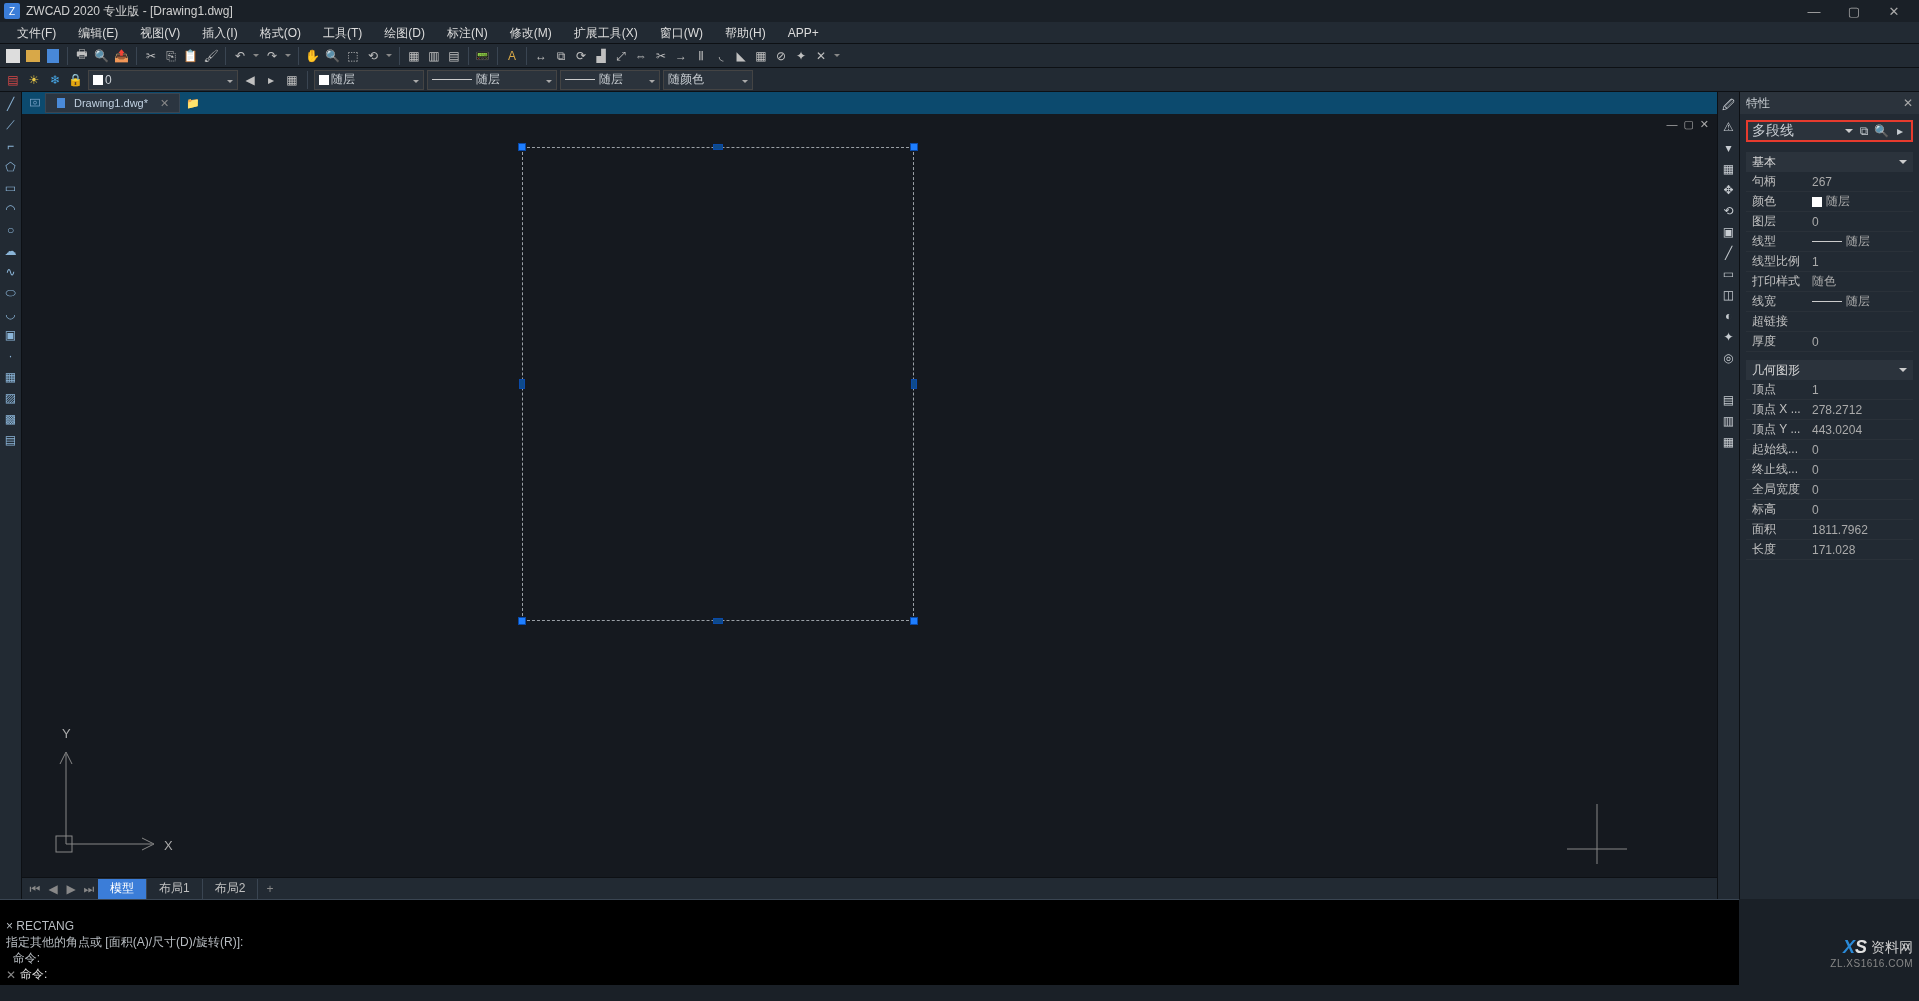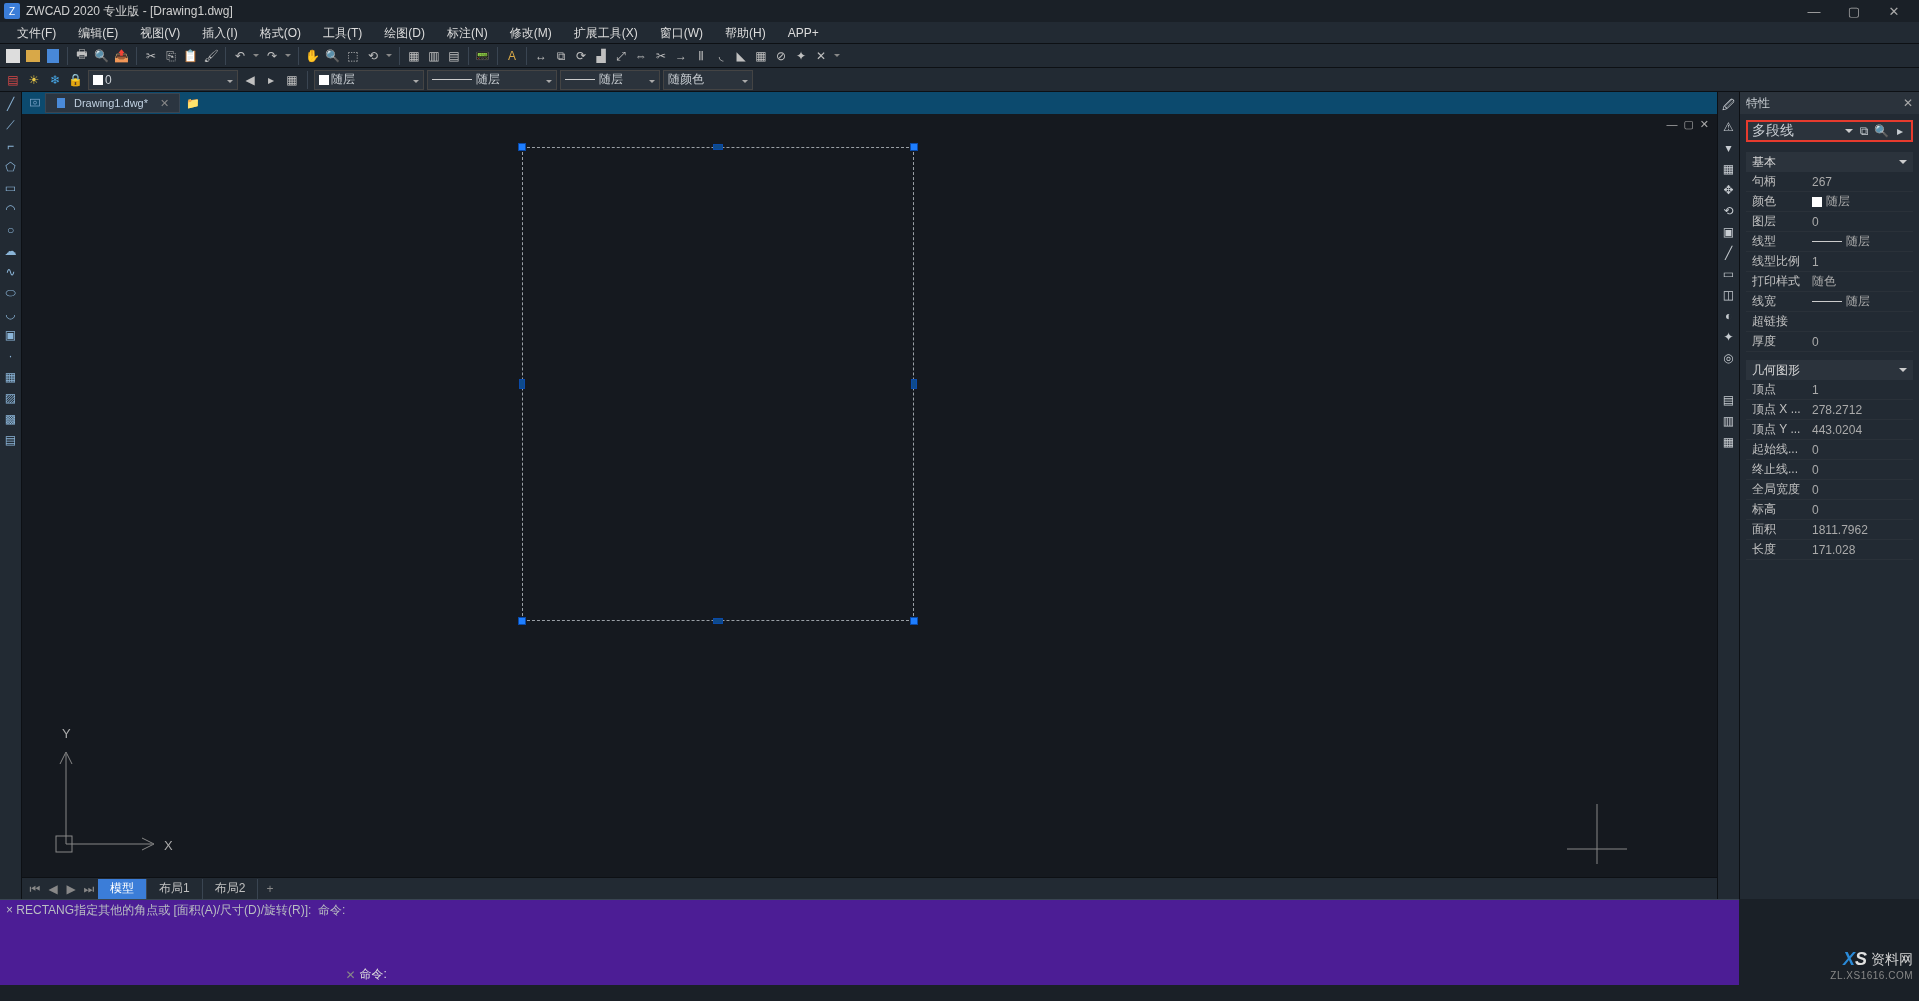--- a/index.html
+++ b/index.html
@@ -55,27 +55,27 @@
 .prop-section-h .caret { margin-left:auto; }
 .prop-section-h .caret:after { content:""; border:4px solid transparent; border-top-color:#ccc; display:inline-block; position:relative; top:2px; }
 .prop-row { height:20px; display:flex; align-items:center; padding:0 6px; font-size:12px; border-bottom:1px solid #2a3139; }
 .prop-row .k { width:60px; color:#c0c0c0; white-space:nowrap; overflow:hidden; text-overflow:ellipsis; }
 .prop-row .v { flex:1; color:#aaa; display:flex; align-items:center; gap:4px; }
 .layout-tabs { height:22px; background:#222a33; display:flex; align-items:center; padding:0 4px; border-top:1px solid #0d1014; gap:0; }
 .lt-nav { width:18px; height:18px; display:inline-flex; align-items:center; justify-content:center; color:#888; }
 .lt-tab { padding:0 12px; height:20px; display:inline-flex; align-items:center; font-size:12px; color:#c0c0c0; border-right:1px solid #3a4552; }
 .lt-tab.active { background:#3b7dd8; color:#fff; }
 .lt-plus { padding:0 8px; color:#888; }
-.cmd-area { position:absolute; bottom:16px; left:0; right:180px; height:86px; background:#4c1d95; border-top:1px solid #3a4552; display:flex; flex-direction:row; padding:2px 6px; font-size:12px; font-family:SimSun,monospace; }
+.cmd-area { position:absolute; bottom:16px; left:0; right:180px; height:86px; background:#000000; border-top:1px solid #3a4552; display:flex; flex-direction:column; padding:18px 6px; font-size:12px; font-family:SimSun,monospace; }
 .cmd-line { color:#b8bdc2; line-height:16px; white-space:pre; }
 .cmd-input-row { margin-top:auto; display:flex; align-items:center; }
 .cmd-input-row .prompt { color:#ddd; }
 .cmd-cross { color:#888; margin-right:4px; }
 .status-bar { position:absolute; bottom:0; left:0; right:0; height:16px; background:#1a2027; }
-.watermark { position:absolute; right:6px; bottom:20px; display:flex; flex-direction:column; align-items:flex-end; }
+.watermark { position:absolute; right:6px; bottom:32px; display:flex; flex-direction:column; align-items:flex-end; }
 .watermark .logo-row { display:flex; align-items:center; gap:4px; }
 .watermark .xs { font-size:18px; font-weight:bold; color:#e0e0e0; font-style:italic; }
 .watermark .xs .x { color:#2a8ad8; }
 .watermark .txt { font-size:14px; color:#d0d0d0; }
 .watermark .url { font-size:10px; color:#888; letter-spacing:0.5px; }
 .fico-new { width:14px; height:14px; background:#ddd; }
 .fico-open { width:14px; height:12px; background:#d8a848; }
 .fico-save { width:12px; height:14px; background:#4888d8; }
 .colbox { width:10px; height:10px; background:#fff; display:inline-block; }
 </style>

